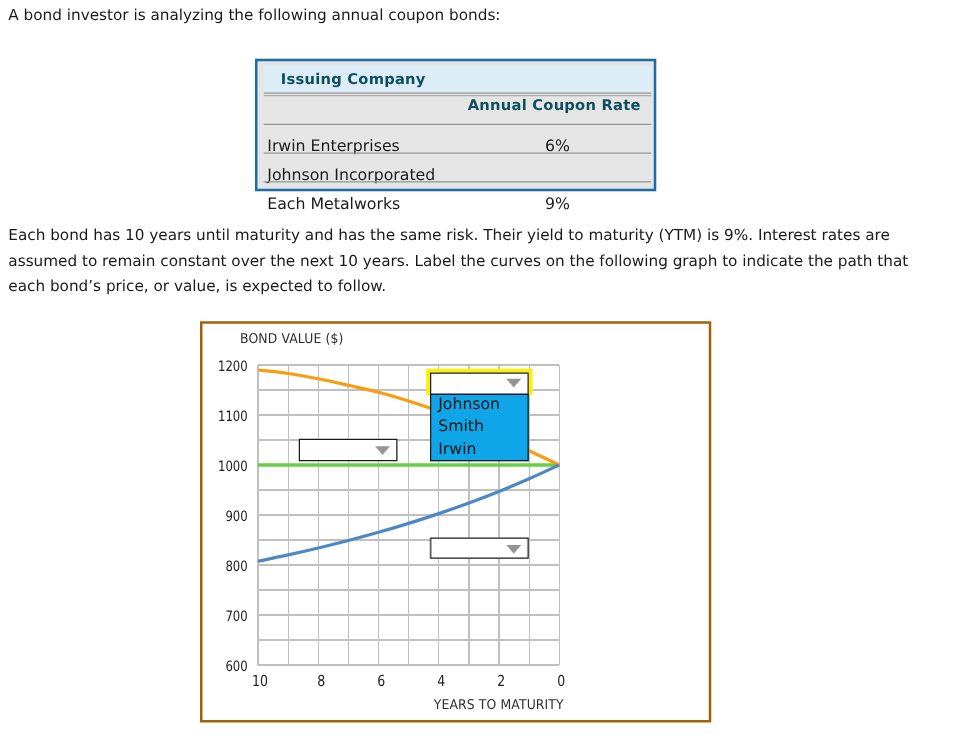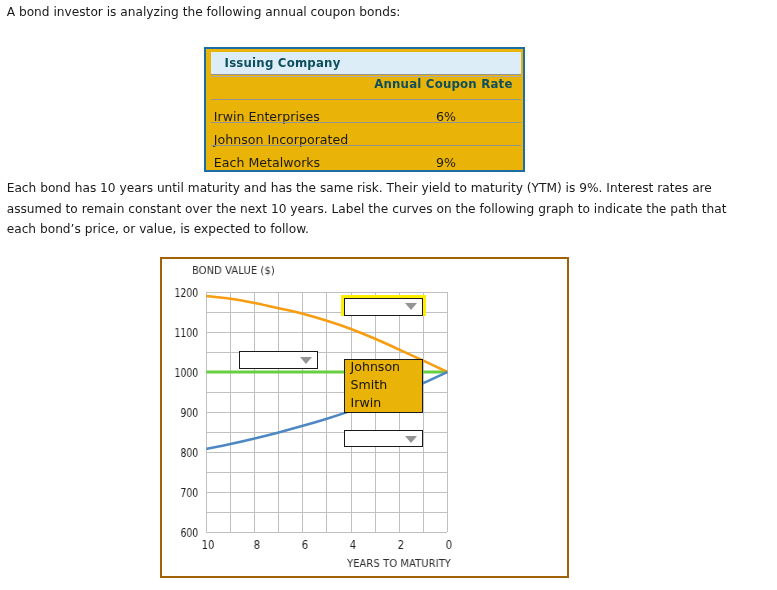--- a/index.html
+++ b/index.html
@@ -1,40 +1,40 @@
 <!DOCTYPE html>
 <html><head>
 <meta charset="utf-8">
 <style>
   html,body{margin:0;padding:0;}
   body{width:777px;height:590px;background:#fff;font-family:"DejaVu Sans",sans-serif;color:#222;overflow:hidden;position:relative;}
   .para{position:absolute;font-size:12.2px;line-height:20.5px;color:#1a1a1a;}
   #p1{left:6.7px;top:2px;width:760px;}
   #p2{left:6.7px;top:178px;width:730px;}
   
-  #bond-table{position:absolute;left:204px;top:47px;width:321px;height:125px;border:2px solid #1a6ea5;box-sizing:border-box;background:#eab308;}
+  #bond-table{position:absolute;left:204px;top:47px;width:321px;height:106px;border:2px solid #1a6ea5;box-sizing:border-box;background:#e5e5e5;}
   #bond-table .thead{position:absolute;left:5px;top:3px;width:310px;height:21.5px;background:#dcedf7;}
   #bond-table .th{position:absolute;top:6.5px;font-weight:bold;font-size:11.75px;color:#0e4f5e;letter-spacing:.2px;white-space:nowrap;}
   #bond-table .th1{left:18.6px;}
   #bond-table .th2{left:168.2px;margin-top:21px;}
   #bond-table .hr{position:absolute;left:5px;width:310px;height:1px;background:#949494;}
   #bond-table .hr2{position:absolute;left:5px;width:310px;height:1px;background:#aaaaaa;}
   #bond-table .cell{position:absolute;font-size:12.6px;color:#1a1a1a;white-space:nowrap;margin-top:28px;}
   #bond-table .c-name{left:7.8px;}
   #bond-table .c-rate{left:166px;width:148px;text-align:center;}
   
   #chart{position:absolute;left:160px;top:257px;width:409px;height:321px;border:2px solid #a16207;box-sizing:border-box;background:#fff;}
   #chart svg{position:absolute;left:0;top:0;}
   .axis-title{position:absolute;font-size:10.8px;color:#2e2e2e;white-space:nowrap;transform:scaleX(0.92);transform-origin:0 0;letter-spacing:.1px;will-change:transform;backface-visibility:hidden;}
   .ytick{position:absolute;font-size:11.4px;color:#222;white-space:nowrap;text-align:right;transform:scaleX(0.82);transform-origin:100% 50%;left:0;will-change:transform;backface-visibility:hidden;}
   .xtick{position:absolute;font-size:12.2px;color:#222;white-space:nowrap;text-align:center;transform:scaleX(0.82);transform-origin:50% 0;will-change:transform;backface-visibility:hidden;}
   .dd{position:absolute;box-sizing:border-box;background:#fff;border:1.6px solid #1a1a1a;}
   .dd-arrow{position:absolute;width:0;height:0;border-left:6.3px solid transparent;border-right:6.3px solid transparent;border-top:7.2px solid #949494;}
   .dd-hl{position:absolute;box-sizing:border-box;border:4px solid #ffee00;}
-  .dd-list{position:absolute;box-sizing:border-box;background:#eab308;border:1.6px solid #1a1a1a;border-top:none;margin-top:44px;}
+  .dd-list{position:absolute;box-sizing:border-box;background:#0ea5e9;border:1.6px solid #1a1a1a;border-top:none;}
   .dd-opt{position:absolute;font-size:12.55px;color:#141414;white-space:nowrap;transform:translateZ(0);}
   
   #y-axis-title{left:29.8px;top:4.7px;}
   #x-axis-title{left:184.6px;top:297.5px;}
 
   .xtick{width:60px;}
   #dd1-hl{left:178.9px;top:36.2px;width:85.2px;height:21px;}
   #dd1{left:182.1px;top:39px;width:78.6px;height:17.8px;}
   #dd1-list{left:182.1px;top:55.9px;width:78.6px;height:54.4px;border-top:1.6px solid #1a1a1a;}
   #dd1 .dd-arrow{left:60.1px;top:4.4px;}

